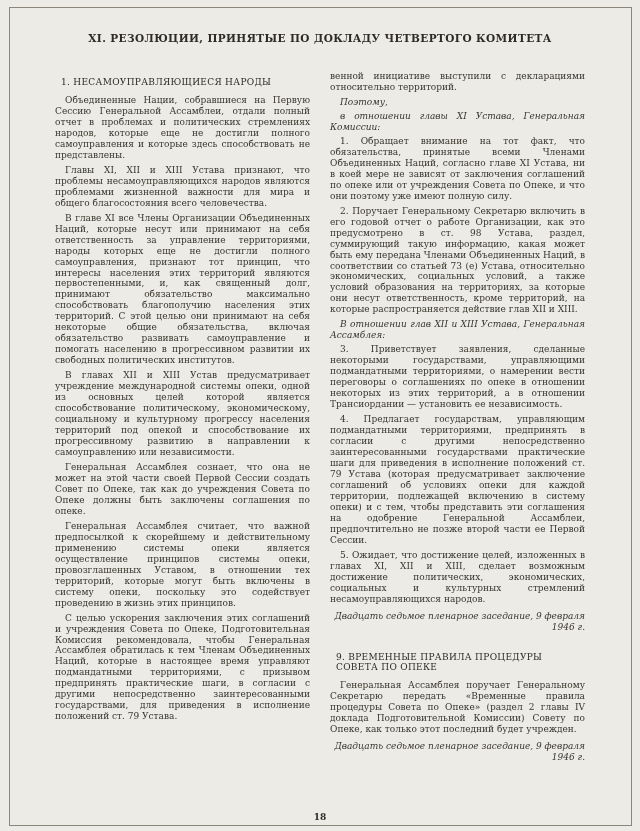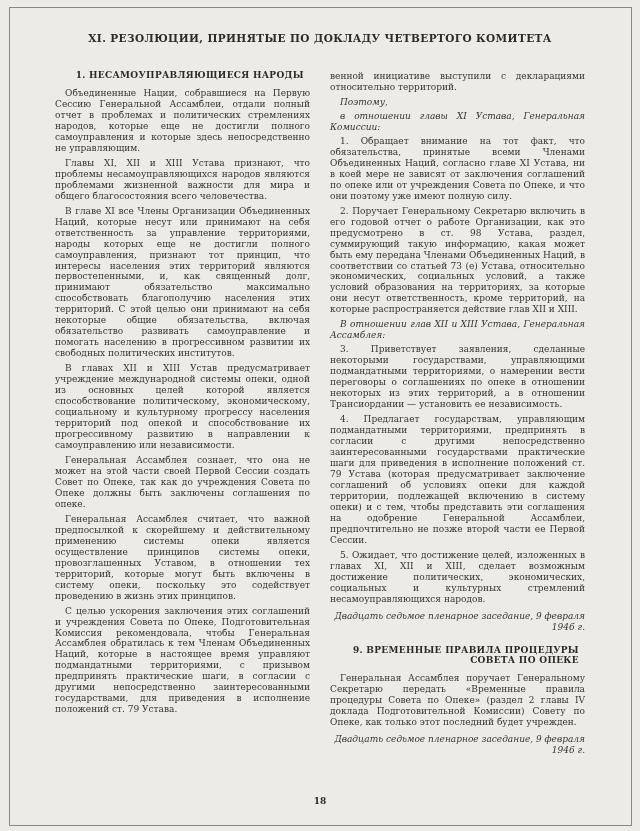--- a/index.html
+++ b/index.html
@@ -50,24 +50,24 @@
     text-align: justify;
     hyphens: auto;
   }
   .blk {
     margin: 0 0 4px 0;
     text-indent: 10px;
     text-align: justify;
   }
   .blk.heading {
     text-indent: 0;
-    text-align: right;
-    font-weight: bold;
+    text-align: left;
+    font-weight: normal;
     letter-spacing: 0.3px;
-    margin: 12px 6px 7px;
+    margin: 19px 6px 7px;
     color: #2e2b25;
   }
   .blk.cont {
     text-indent: 0;
     margin-top: 13px;
   }
   .blk.italic {
     font-style: italic;
     margin-bottom: 3px;
   }
@@ -76,40 +76,40 @@
     text-align: right;
     text-indent: 0;
     margin: 6px 0 10px;
   }
   .lead {
   }
   .page-number {
     position: absolute;
     left: 0;
     right: 0;
-    bottom: 25px;
+    bottom: 9px;
     text-align: center;
     font-size: 9px;
     font-weight: bold;
     color: #2e2b25;
     margin-top: 10px;
   }
 </style>
 </head>
 <body>
 
 <div class="page">
   <div class="page-frame"></div>
 
   <h1 class="page-title">XI.  РЕЗОЛЮЦИИ,  ПРИНЯТЫЕ  ПО  ДОКЛАДУ  ЧЕТВЕРТОГО  КОМИТЕТА</h1>
 
   <div class="columns">
     <div class="col">
         <p class="blk heading">1.  НЕСАМОУПРАВЛЯЮЩИЕСЯ  НАРОДЫ</p>
-        <p class="blk para">Объединенные Нации, собравшиеся на Первую Сессию Генеральной Ассамблеи, отдали полный отчет в проблемах и политических стремлениях народов, которые еще не достигли полного самоуправления и которые здесь непосредственно не управляющим.</p>
+        <p class="blk para">Объединенные Нации, собравшиеся на Первую Сессию Генеральной Ассамблеи, отдали полный отчет в проблемах и политических стремлениях народов, которые еще не достигли полного самоуправления и которые здесь способствовать не представлены.</p>
         <p class="blk para">Главы XI, XII и XIII Устава признают, что проблемы несамоуправляющихся народов являются проблемами жизненной важности для мира и общего благосостояния всего человечества.</p>
         <p class="blk para">В главе XI все Члены Организации Объединенных Наций, которые несут или принимают на себя ответственность за управление территориями, народы которых еще не достигли полного самоуправления, признают тот принцип, что интересы населения этих территорий являются первостепенными, и, как священный долг, принимают обязательство максимально способствовать благополучию населения этих территорий. С этой целью они принимают на себя некоторые общие обязательства, включая обязательство развивать самоуправление и помогать населению в прогрессивном развитии их свободных политических институтов.</p>
         <p class="blk para">В главах XII и XIII Устав предусматривает учреждение международной системы опеки, одной из основных целей которой является способствование политическому, экономическому, социальному и культурному прогрессу населения территорий под опекой и способствование их прогрессивному развитию в направлении к самоуправлению или независимости.</p>
         <p class="blk para">Генеральная Ассамблея сознает, что она не может на этой части своей Первой Сессии создать Совет по Опеке, так как до учреждения Совета по Опеке должны быть заключены соглашения по опеке.</p>
         <p class="blk para">Генеральная Ассамблея считает, что важной предпосылкой к скорейшему и действительному применению системы опеки является осуществление принципов системы опеки, провозглашенных Уставом, в отношении тех территорий, которые могут быть включены в систему опеки, поскольку это содействует проведению в жизнь этих принципов.</p>
         <p class="blk para">С целью ускорения заключения этих соглашений и учреждения Совета по Опеке, Подготовительная Комиссия рекомендовала, чтобы Генеральная Ассамблея обратилась к тем Членам Объединенных Наций, которые в настоящее время управляют подмандатными территориями, с призывом предпринять практические шаги, в согласии с другими непосредственно заинтересованными государствами, для приведения в исполнение положений ст. 79 Устава.</p>
       </div>
     <div class="col">
         <p class="blk cont">венной инициативе выступили с декларациями относительно территорий.</p>
         <p class="blk italic">Поэтому,</p>

